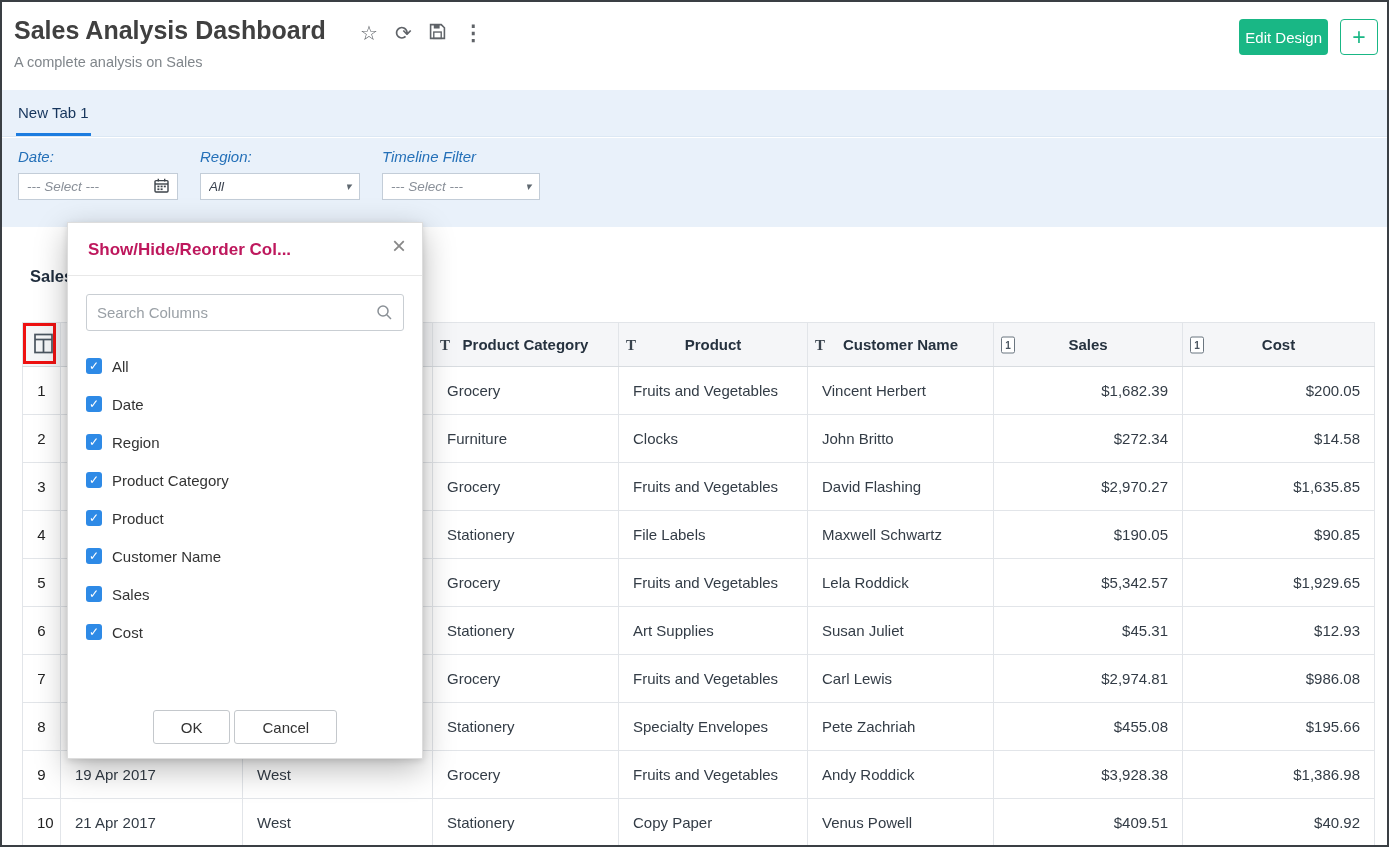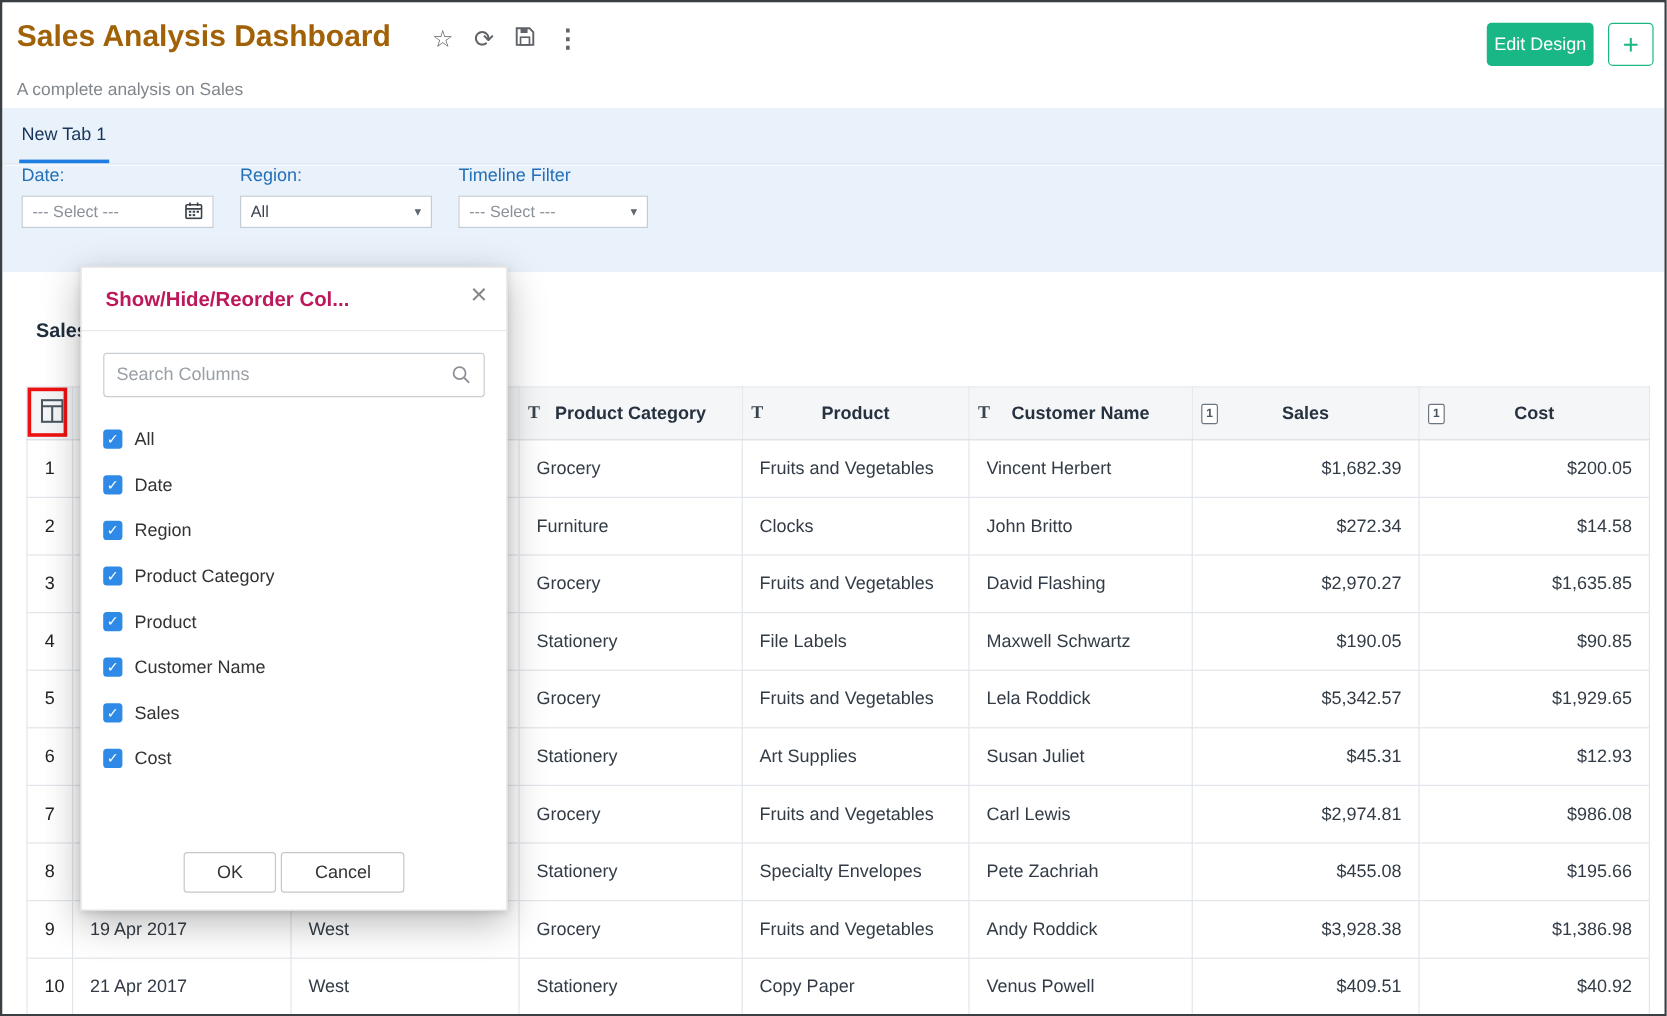--- a/index.html
+++ b/index.html
@@ -9,36 +9,36 @@
     --checkbox-blue:#2e8ae6;
     --highlight-red:#ee1111;
     --panel-blue:#e9f1fa;
   }
   *{box-sizing:border-box;}
   body{margin:0;background:#fff;font-family:"Liberation Sans", sans-serif;}
   .screen{position:relative;width:1389px;height:847px;border:2px solid #3a3f44;background:#fff;overflow:hidden;}
 
   
   .topbar{position:absolute;left:0;top:0;width:100%;height:88px;background:#fff;}
-  .page-title{position:absolute;left:12px;top:14px;font-size:25px;font-weight:700;color:#a16207;margin:0;}
-  .page-subtitle{position:absolute;left:12px;top:52px;font-size:14.5px;color:#80868b;margin-top:13px;}
+  .page-title{position:absolute;left:12px;top:14px;font-size:25px;font-weight:700;color:#404040;margin:0;}
+  .page-subtitle{position:absolute;left:12px;top:52px;font-size:14.5px;color:#80868b;}
   .title-icons{position:absolute;left:358px;top:20px;display:flex;align-items:center;gap:17px;color:#5f6368;}
   .title-icons .tico{font-size:20px;line-height:1;cursor:pointer;}
   .tico.kebab{font-size:21px;font-weight:700;}
   .edit-design-btn{position:absolute;right:59px;top:17px;height:36px;padding:0 6px;background:var(--accent-green);
      color:#fff;border:none;border-radius:4px;font-size:15px;font-family:inherit;cursor:pointer;}
   .add-btn{position:absolute;right:9px;top:17px;width:38px;height:36px;background:#fff;border:1px solid var(--accent-green);
      border-radius:4px;color:var(--accent-green);font-size:23px;line-height:32px;text-align:center;cursor:pointer;font-family:inherit;padding:0;}
 
   
   .tabbar{position:absolute;left:0;top:88px;width:100%;height:47px;background:var(--panel-blue);border-bottom:1px solid #dce8f4;}
   .tab{position:absolute;left:14px;top:0;height:46px;line-height:46px;font-size:15px;color:#16355c;
      border-bottom:3px solid var(--tab-blue);padding:0 2px;cursor:pointer;}
   .filterbar{position:absolute;left:0;top:136px;width:100%;height:89px;background:var(--panel-blue);}
-  .fgroup{position:absolute;top:0;}
+  .fgroup{position:absolute;top:10px;font-style:italic;}
   .fgroup.f1{left:16px;} .fgroup.f2{left:198px;} .fgroup.f3{left:380px;}
   .flabel{display:block;font-size:15px;color:var(--label-blue);margin-bottom:8px;}
   .fcontrol{display:flex;align-items:center;width:160px;height:27px;background:#fff;border:1px solid #c3cdd8;
      padding:0 8px;font-size:13.5px;color:#8a9099;cursor:pointer;}
   .fcontrol .fval{flex:1;white-space:nowrap;overflow:hidden;}
   .fcontrol .fval.dark{color:#3b4350;}
   .fcontrol .caret{font-size:11px;color:#5f6870;}
   .fcontrol svg{flex:0 0 auto;}
 
   

